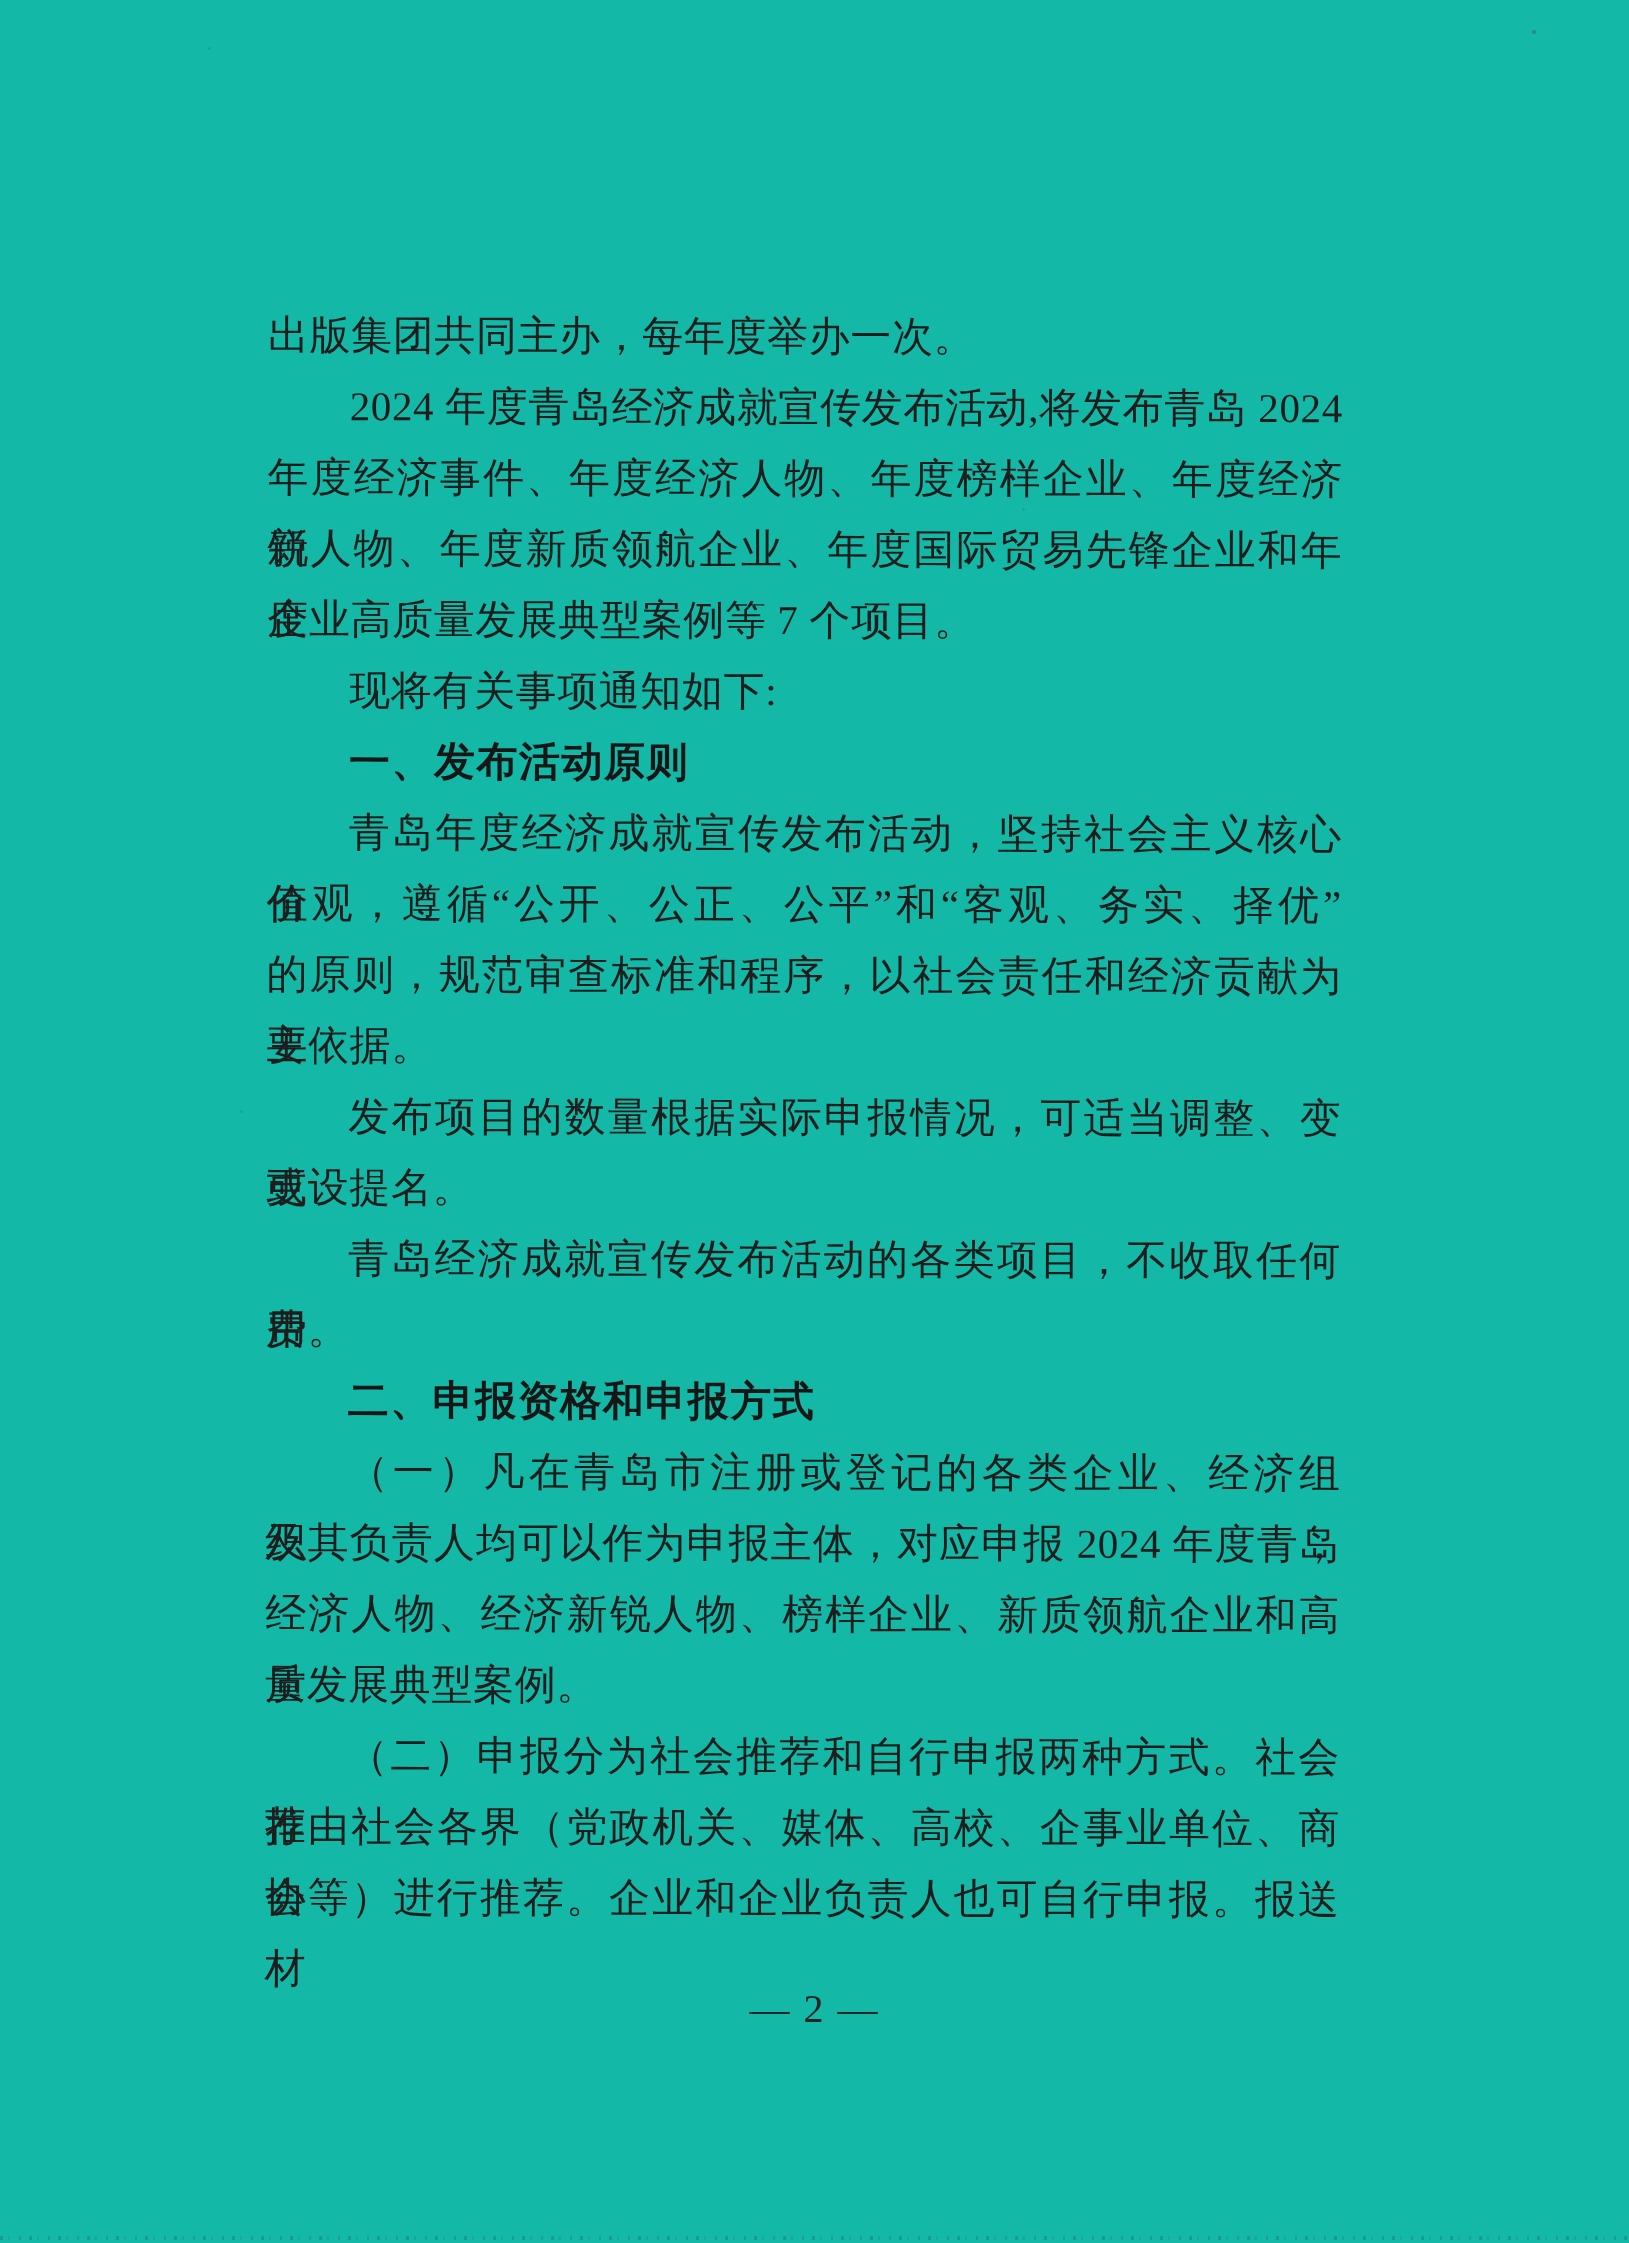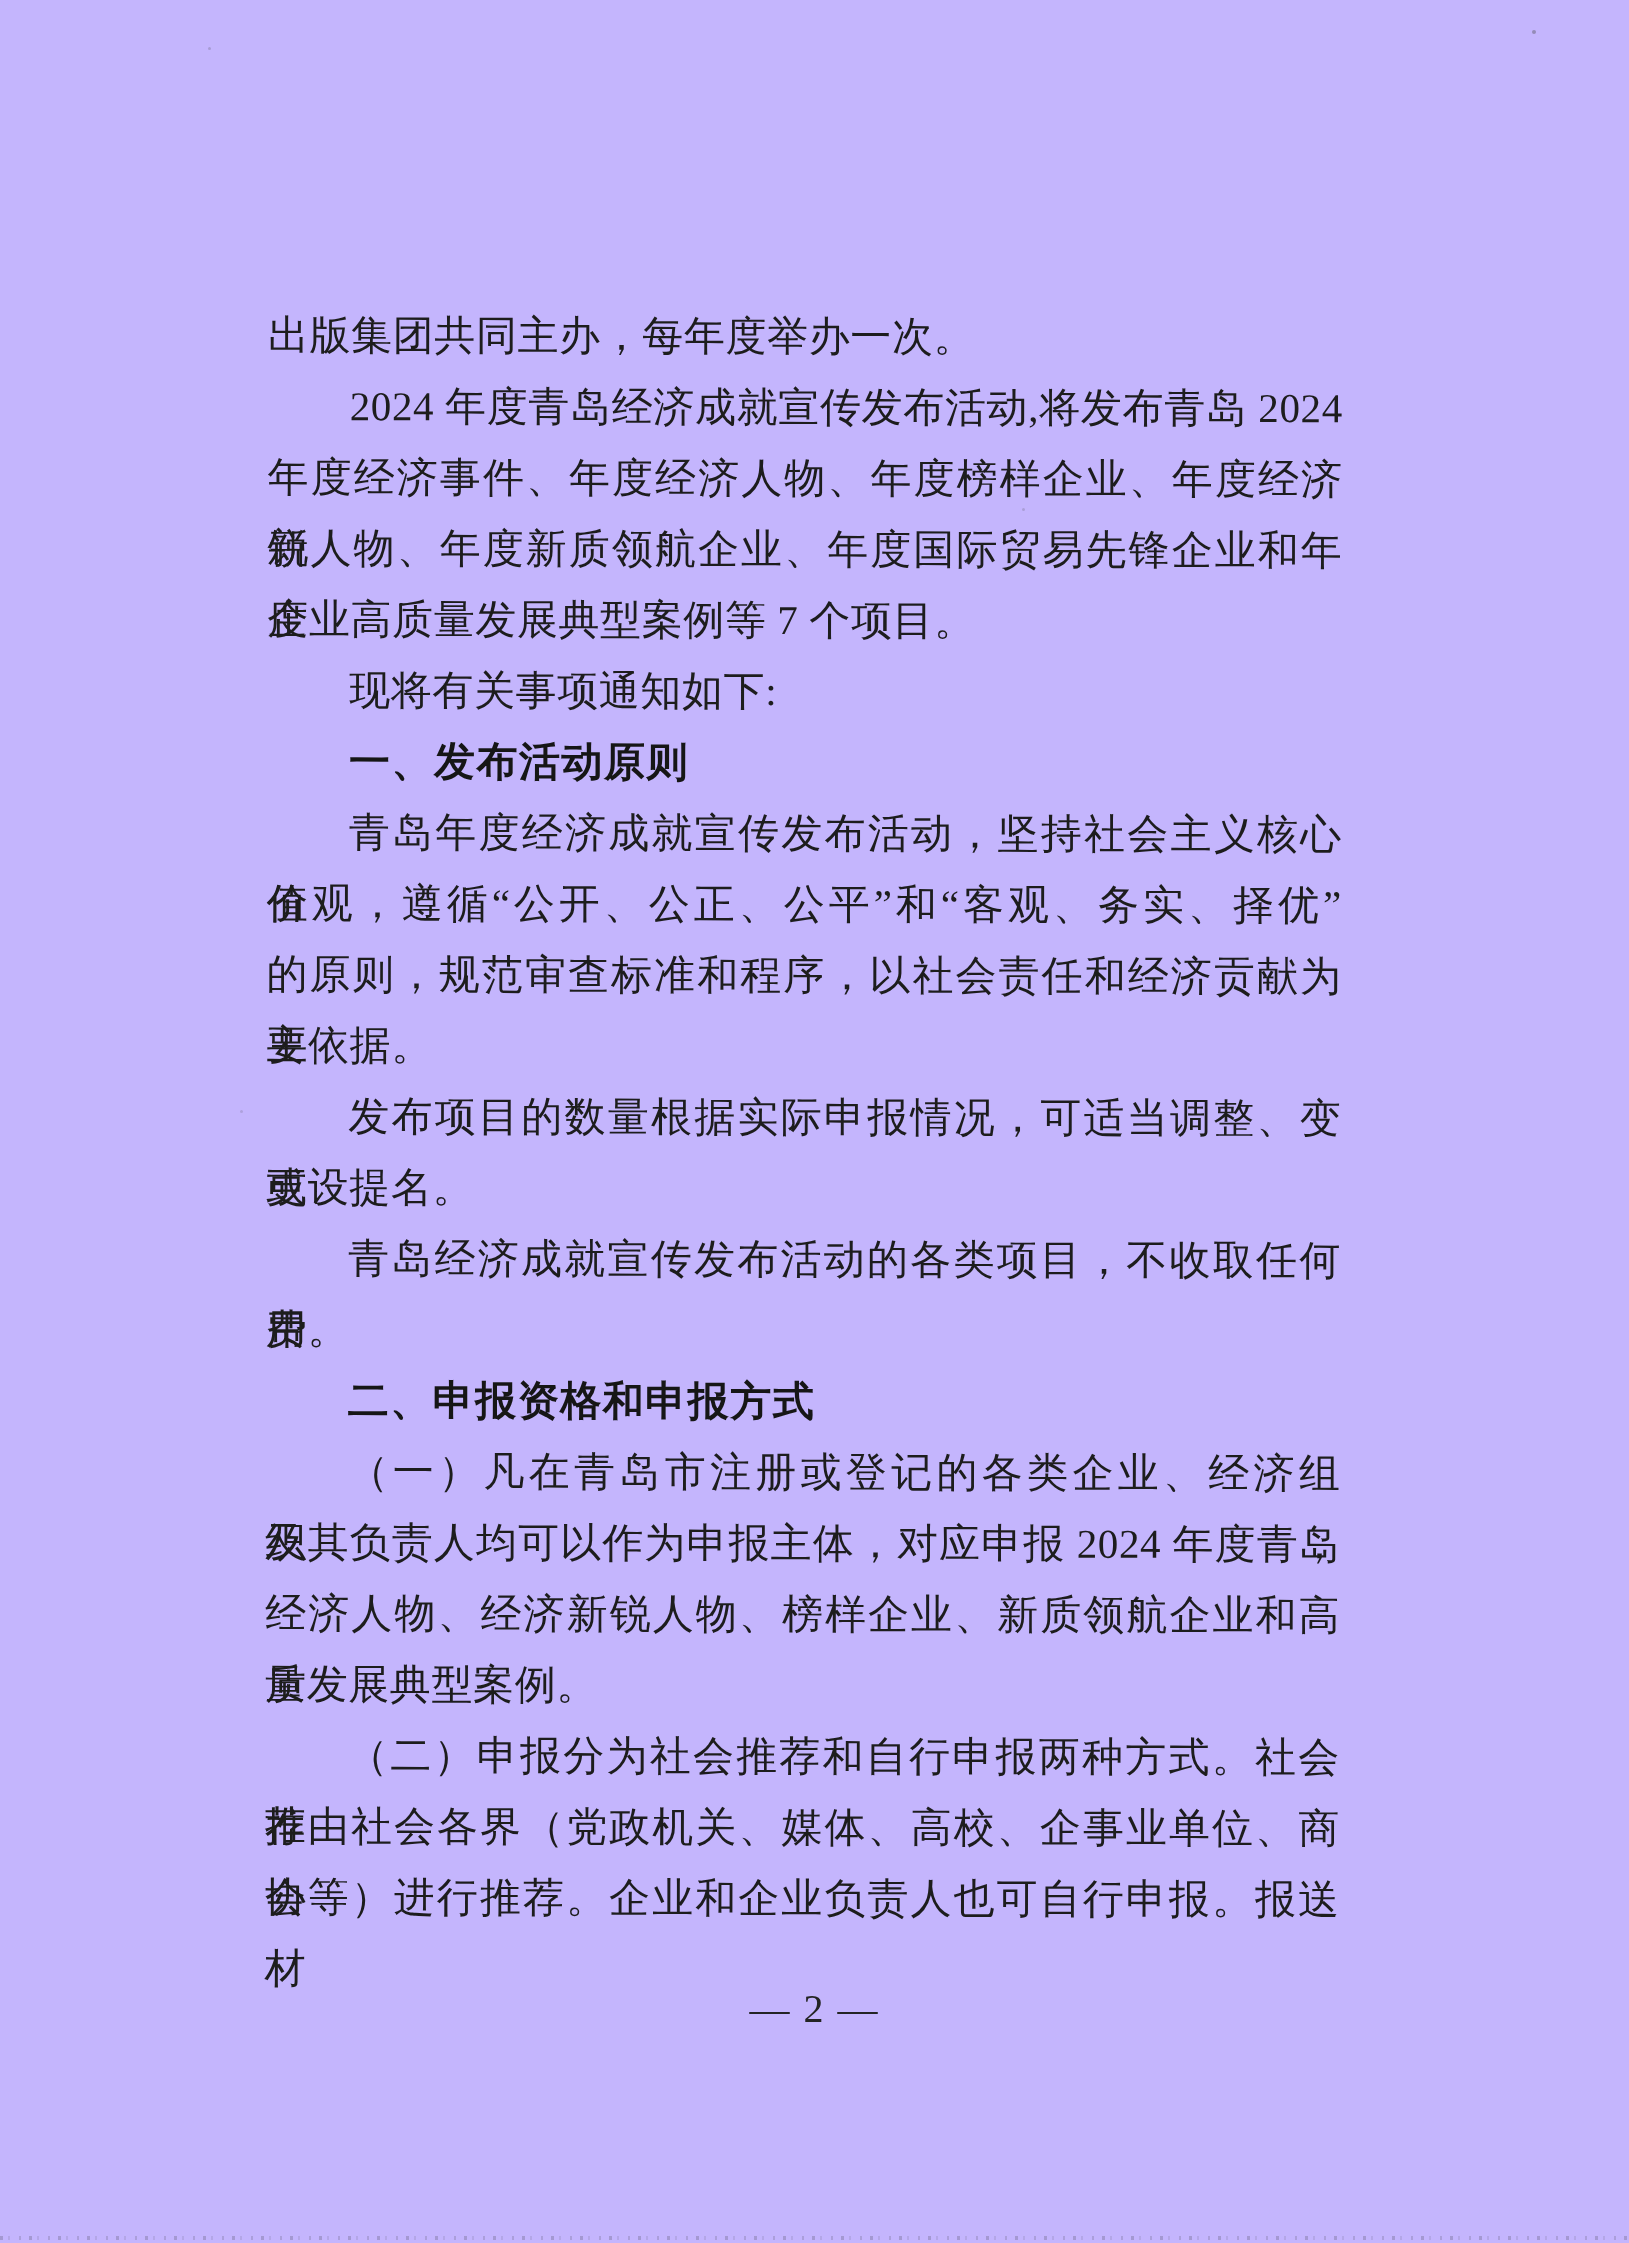--- a/index.html
+++ b/index.html
@@ -5,21 +5,21 @@
   html,body{margin:0;padding:0;}
   body{
     font-family:"Liberation Serif","DejaVu Serif",serif;
     background:#e8e8e6;
   }
   .page{
     position:relative;
     width:1629px;
     height:2243px;
     margin:0 auto;
-    background:#c4b5fd;
+    background:#14b8a6;
     overflow:hidden;
     color:#1d1d1d;
   }
   .textblock{
     position:absolute;
     left:268px;
     top:300px;
     width:1075px;
     font-size:41px;
     line-height:71px;

